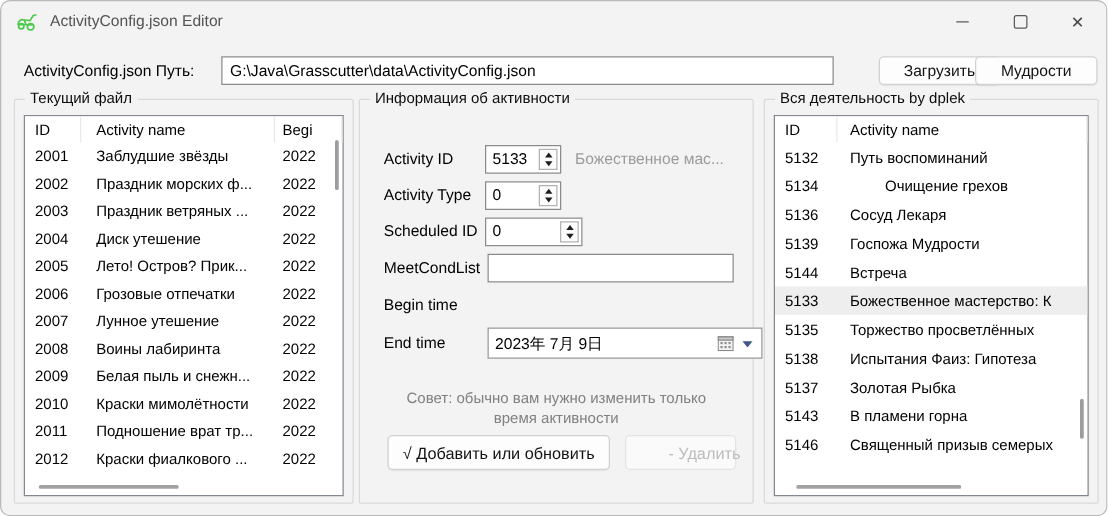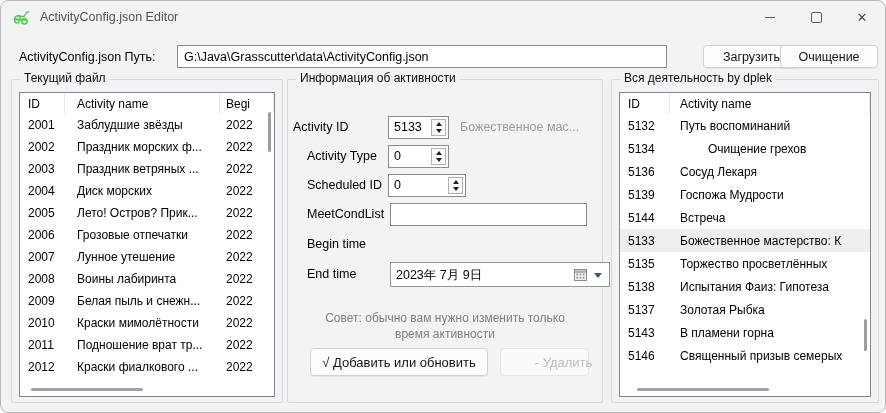--- a/index.html
+++ b/index.html
@@ -110,21 +110,21 @@
       </div>
       <div class="win-btn" style="font-size:13px;color:#4a4a4a;">
         <span>✕</span>
       </div>
     </div>
   </div>
 
   <span class="path-label">ActivityConfig.json Путь:</span>
   <input class="path-input" type="text" value="G:\Java\Grasscutter\data\ActivityConfig.json" style="">
   <div class="btn btn-load">Загрузить</div>
-  <div class="btn btn-save">Очищение</div>
+  <div class="btn btn-save">Мудрости</div>
 
   <div class="group group-left">
     <span class="gtitle">Текущий файл</span>
     <div class="list">
       <div class="lhead" id="cf-head">
           <span class="hcell c-id">ID</span>
           <span class="hcell c-name">Activity name</span>
           <span class="hcell c-begin">Begi</span>
         </div>
       <div id="cf-rows">
@@ -138,21 +138,21 @@
             <span class="c-name">Праздник морских ф...</span>
             <span class="c-begin">2022</span>
           </div>
           <div class="lrow">
             <span class="c-id">2003</span>
             <span class="c-name">Праздник ветряных ...</span>
             <span class="c-begin">2022</span>
           </div>
           <div class="lrow">
             <span class="c-id">2004</span>
-            <span class="c-name">Диск морских</span>
+            <span class="c-name">Диск утешение</span>
             <span class="c-begin">2022</span>
           </div>
           <div class="lrow">
             <span class="c-id">2005</span>
             <span class="c-name">Лето! Остров? Прик...</span>
             <span class="c-begin">2022</span>
           </div>
           <div class="lrow">
             <span class="c-id">2006</span>
             <span class="c-name">Грозовые отпечатки</span>
@@ -197,21 +197,21 @@
       <div class="hscroll-zone">
         <div class="hscroll" style="left:10px;width:112px;"></div>
       </div>
       <div class="vscroll" style="right:3px;top:19px;height:40px;"></div>
     </div>
   </div>
 
   <div class="group group-mid">
     <span class="gtitle">Информация об активности</span>
 
-    <span class="fld-label" style="left:5px;top:40px;">Activity ID</span>
+    <span class="fld-label" style="left:19px;top:40px;">Activity ID</span>
     <div class="numbox" style="left:100px;top:36px;width:61px;">
       <span class="numval">5133</span>
       <div class="spin">
         <div>
             <div class="arr-up"></div>
           </div>
         <div>
             <div class="arr-dn"></div>
           </div>
       </div>

